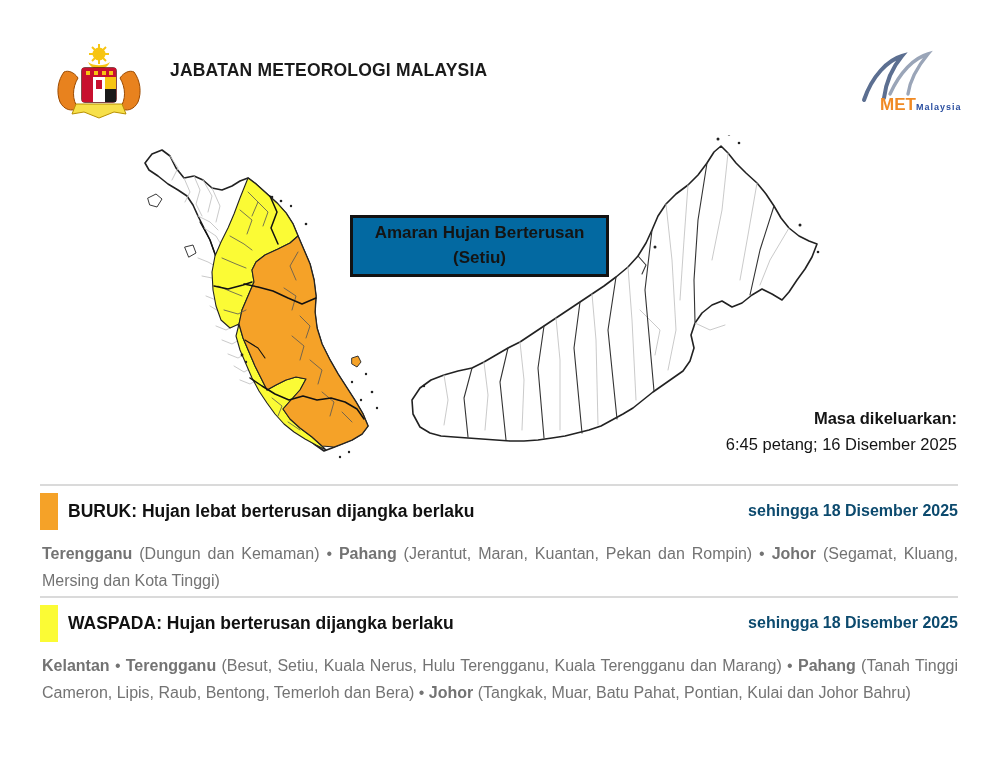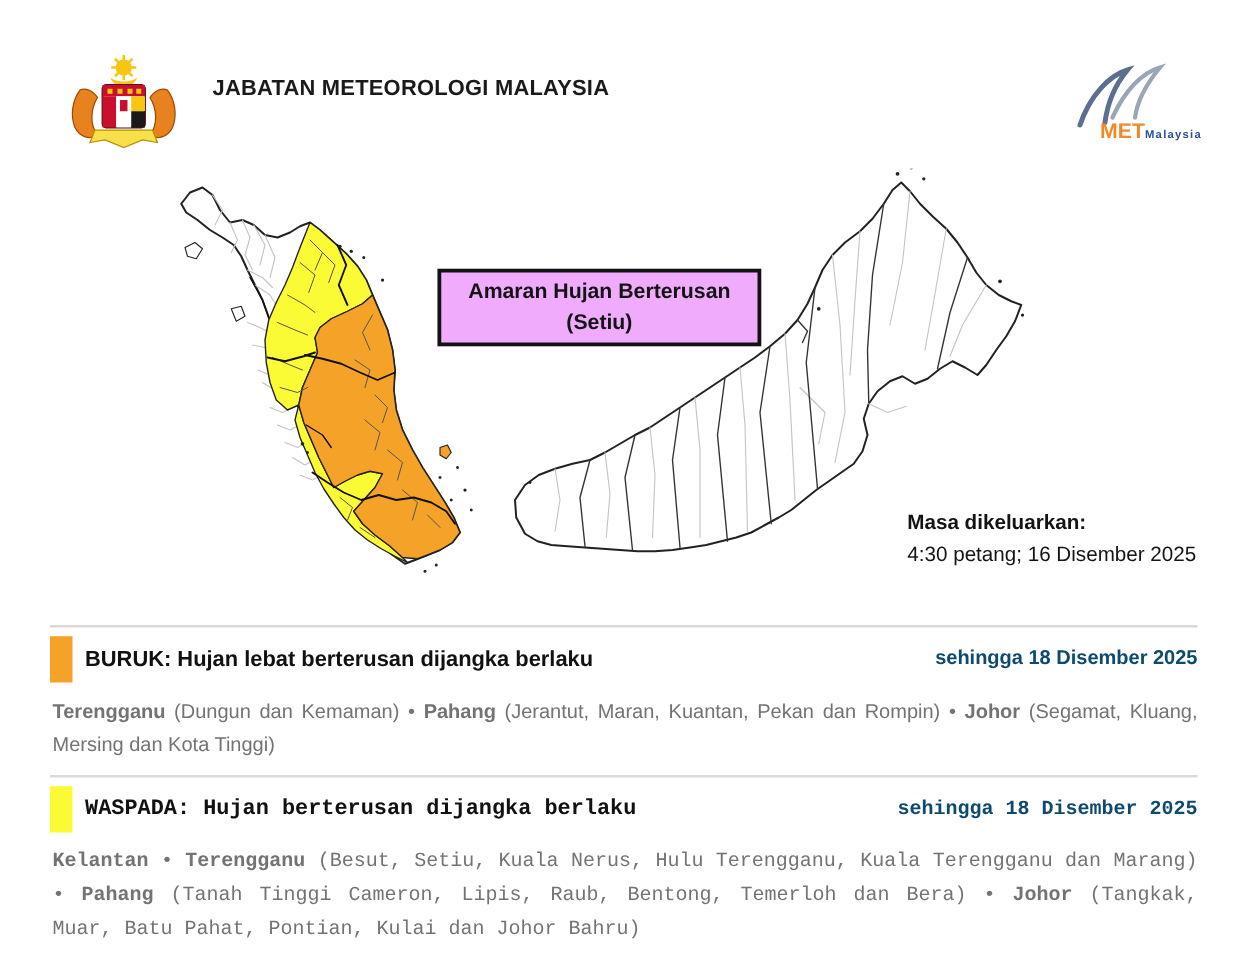--- a/index.html
+++ b/index.html
@@ -10,30 +10,30 @@
   .hdr{position:absolute;left:52px;top:42px;display:flex;align-items:flex-start;}
   .crest{width:94px;height:82px;flex:0 0 auto;}
   .agency{margin-left:24px;padding-top:18px;}
   .agency .l1{font-size:17.5px;font-weight:700;letter-spacing:.2px;}
   .agency .l2{font-size:15.5px;font-weight:700;margin-top:5px;letter-spacing:.1px;}
   .metlogo{position:absolute;left:850px;top:48px;width:120px;height:74px;}
 
   
   .map-area{position:absolute;left:120px;top:135px;width:868px;height:342px;}
   .map-svg{position:absolute;left:0;top:0;}
-  .banner{position:absolute;left:230px;top:80px;width:253px;height:56px;background:#f0abfc;
+  .banner{position:absolute;left:230px;top:80px;width:253px;height:56px;background:#0369a1;
           border:3px solid #121212;display:flex;flex-direction:column;align-items:center;justify-content:center;
           font-weight:700;font-size:17px;color:#141414;line-height:1.45;z-index:5;text-align:center;}
-  .issued{position:absolute;right:31px;top:270px;text-align:left;font-size:16.5px;line-height:1.6;color:#141414;}
+  .issued{position:absolute;right:31px;top:270px;text-align:right;font-size:16.5px;line-height:1.6;color:#141414;}
   .issued .b{font-weight:700;}
 
   
   .warn{position:absolute;left:40px;width:918px;}
-  #warn-buruk{top:500px;}
-  #warn-waspada{top:620px;font-family:Liberation Mono, monospace;}
+  #warn-buruk{top:484px;}
+  #warn-waspada{top:596px;}
   .rule{height:2px;background:#dadada;margin-bottom:5px;}
   .warn-head{display:flex;align-items:center;height:40px;}
   .swatch{width:18px;height:37px;margin-right:10px;flex:0 0 auto;}
   .swatch.buruk{background:#F5A228;}
   .swatch.waspada{background:#FBFB35;}
   .warn-title{font-size:17.5px;font-weight:700;flex:1;color:#111;}
   .warn-until{font-size:16px;font-weight:700;color:#0c4a6e;}
   .warn-body{margin:9px 0 0 2px;font-size:16px;line-height:1.7;text-align:justify;color:#737373;}
   .warn-body .bseg{font-weight:700;}
 </style>
@@ -225,21 +225,21 @@
       </g>
     </svg>
 
     <div class="banner">
       <div>Amaran Hujan Berterusan</div>
       <div>(Setiu)</div>
     </div>
 
     <div class="issued">
       <div class="b">Masa dikeluarkan:</div>
-      <div>4:30 petang; 16 Disember 2025</div>
+      <div>6:45 petang; 16 Disember 2025</div>
     </div>
   </div>
 
   <section class="warn" id="warn-buruk">
     <div class="rule"></div>
     <div class="warn-head">
       <span class="swatch buruk"></span>
       <span class="warn-title">BURUK: Hujan lebat berterusan dijangka berlaku</span>
       <span class="warn-until">sehingga 18 Disember 2025</span>
     </div>

